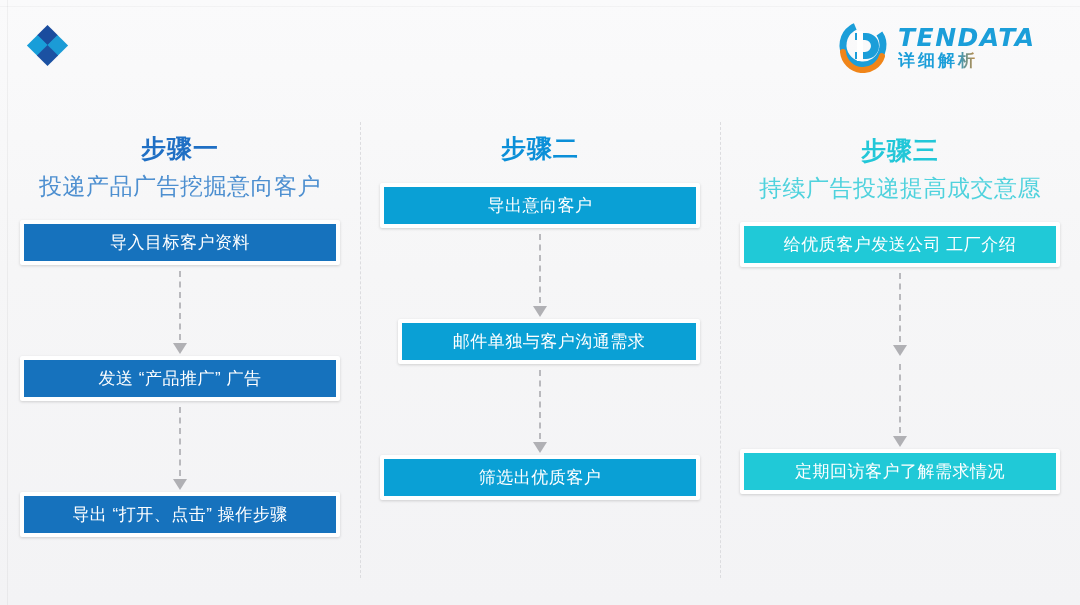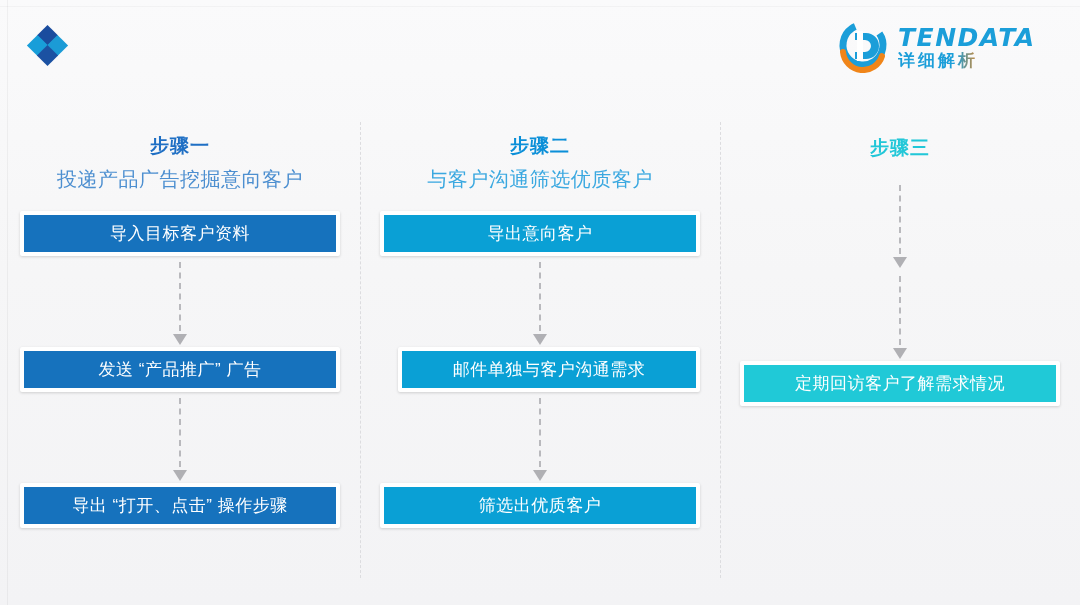--- a/index.html
+++ b/index.html
@@ -149,29 +149,29 @@
     content: "";
     position: absolute;
     left: 0;
     top: 4px;
     bottom: 10px;
     border-left: 1px dashed #dcdcdf;
   }
 
   .col-heading {
     text-align: center;
-    font-size: 19px;
+    font-size: 25px;
     font-weight: bold;
     line-height: 1;
     margin-top: 18px;
     letter-spacing: 1px;
   }
   .col-sub {
     text-align: center;
-    font-size: 20px;
+    font-size: 23px;
     line-height: 1;
     margin-top: 14px;
     letter-spacing: 0.5px;
   }
 
   .steps {
     margin-top: 22px;
   }
   .step-box {
     height: 45px;
@@ -263,39 +263,40 @@
         <div class="connector">
           <span class="line"></span>
             <span class="arrow"></span>
         </div>
         <div class="step-box" style="background: rgb(22, 114, 189);">导出 “打开、点击” 操作步骤</div>
       </div>
     </div>
 
     <div class="col">
       <div class="col-heading" style="color: rgb(11, 143, 216);">步骤二</div>
-      <div class="col-sub" style="color: rgb(58, 168, 224);">与客户沟通筛选优质客户</div>
       <div class="steps">
         <div class="step-box" style="background: rgb(10, 160, 213);">导出意向客户</div>
         <div class="connector">
           <span class="line"></span>
             <span class="arrow"></span>
         </div>
         <div class="step-box" style="background: rgb(10, 160, 213); margin-left: 18px;">邮件单独与客户沟通需求</div>
         <div class="connector">
           <span class="line"></span>
             <span class="arrow"></span>
         </div>
         <div class="step-box" style="background: rgb(10, 160, 213);">筛选出优质客户</div>
       </div>
     </div>
 
     <div class="col">
       <div class="col-heading" style="color: rgb(34, 199, 216); margin-top: 20px;">步骤三</div>
+      <div class="col-sub" style="color: rgb(79, 210, 221);">持续广告投递提高成交意愿</div>
       <div class="steps">
+        <div class="step-box" style="background: rgb(32, 201, 215);">给优质客户发送公司 工厂介绍</div>
         <div class="connector">
           <span class="line"></span>
             <span class="arrow"></span>
         </div>
         <div class="connector">
           <span class="line"></span>
             <span class="arrow"></span>
         </div>
         <div class="step-box" style="background: rgb(32, 201, 215);">定期回访客户了解需求情况</div>
       </div>

